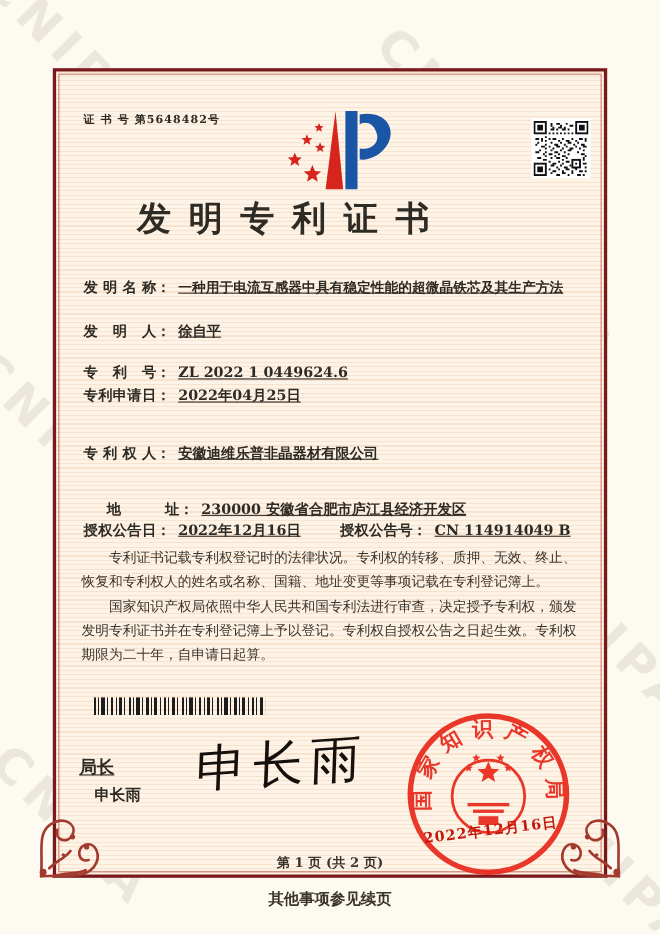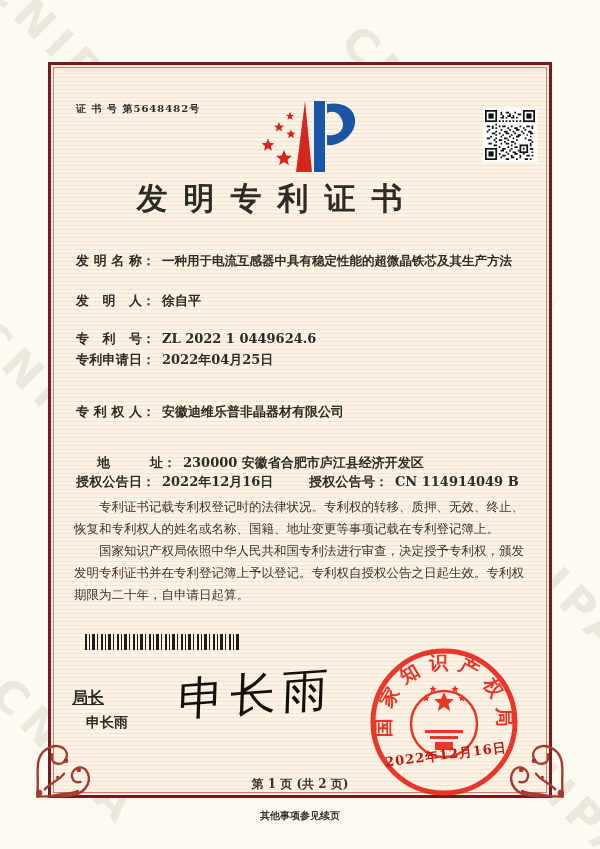--- a/index.html
+++ b/index.html
@@ -30,27 +30,27 @@
     border:1px solid #c97f6f;
   }
   .flourish{position:absolute;z-index:6;width:92px;height:92px;}
   .flourish.br{transform:scaleX(-1);}
   
   .content{position:absolute;left:0;top:0;width:600px;height:849px;z-index:3;}
   .certno{position:absolute;left:76px;top:102px;font-size:10px;font-weight:700;letter-spacing:1px;text-align:right;}
   .logo{position:absolute;left:250px;top:96px;width:112px;height:82px;}
   .qr{position:absolute;left:483px;top:108px;width:54px;height:54px;background:#fff;padding:2px;box-sizing:border-box;}
   .title{
-    position:absolute;left:16px;top:178px;width:523px;text-align:center;
+    position:absolute;left:4px;top:178px;width:523px;text-align:center;
     font-size:31px;font-weight:700;letter-spacing:16px;box-sizing:border-box;
   }
   .fields{position:absolute;left:76px;top:252px;width:470px;font-size:13px;font-weight:700;}
   .frow{position:absolute;left:0;white-space:nowrap;height:20px;}
   .flabel{display:inline-block;width:66px;text-align:justify;text-align-last:justify;}
-  .fval{margin-left:7px;}
+  .fval{margin-left:7px;text-decoration:underline;}
   .fval.long{font-size:12.5px;letter-spacing:0;}
   .g2{position:absolute;left:233px;top:0;white-space:nowrap;}
   .paras{
     position:absolute;left:74px;top:496px;width:456px;
     font-size:12.5px;line-height:1.75;color:#3b342b;font-weight:500;
   }
   .paras p{margin:0;text-indent:2em;}
   .barcode{
     position:absolute;left:85px;top:634px;width:156px;height:16px;
     background:repeating-linear-gradient(90deg,
@@ -66,21 +66,21 @@
     font-size:46px;font-weight:400;color:#15100c;
     transform:rotate(-4deg) skewX(-6deg);letter-spacing:6px;white-space:nowrap;
   }
   .seal{position:absolute;left:366px;top:644px;width:156px;height:156px;z-index:5;opacity:0.93;}
   .seal-date{
     position:absolute;left:370px;top:746px;width:152px;text-align:center;z-index:5;
     font-size:13px;font-weight:700;color:#c2170b;letter-spacing:1px;
     transform:rotate(-7deg);white-space:nowrap;
   }
   .pageno{position:absolute;left:0;top:776px;width:600px;text-align:center;font-size:12px;font-weight:700;color:#3b342b;}
-  .footnote{position:absolute;left:0;top:809px;width:600px;text-align:center;font-size:10px;font-weight:600;color:#3b342b;}
+  .footnote{position:absolute;left:0;top:809px;width:600px;text-align:center;font-size:14px;font-weight:600;color:#3b342b;}
 </style>
 </head>
 <body>
 
 <div class="page">
 
   <div class="wm" style="left:-34px;top:18px;">CNIPA</div>
   <div class="wm" style="left:322px;top:74px;">CNIPA</div>
   <div class="wm" style="left:396px;top:238px;">CNIPA</div>
   <div class="wm" style="left:-46px;top:368px;">CNIPA</div>

